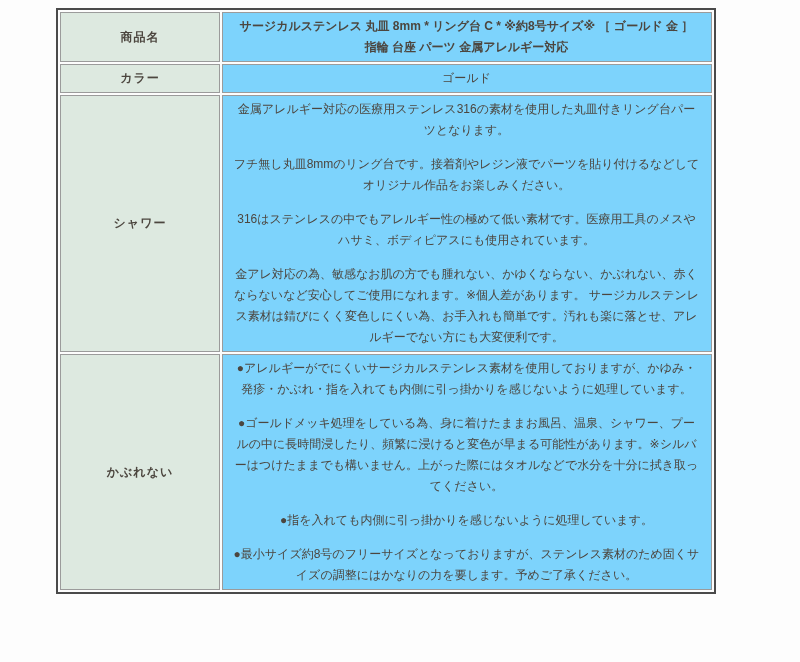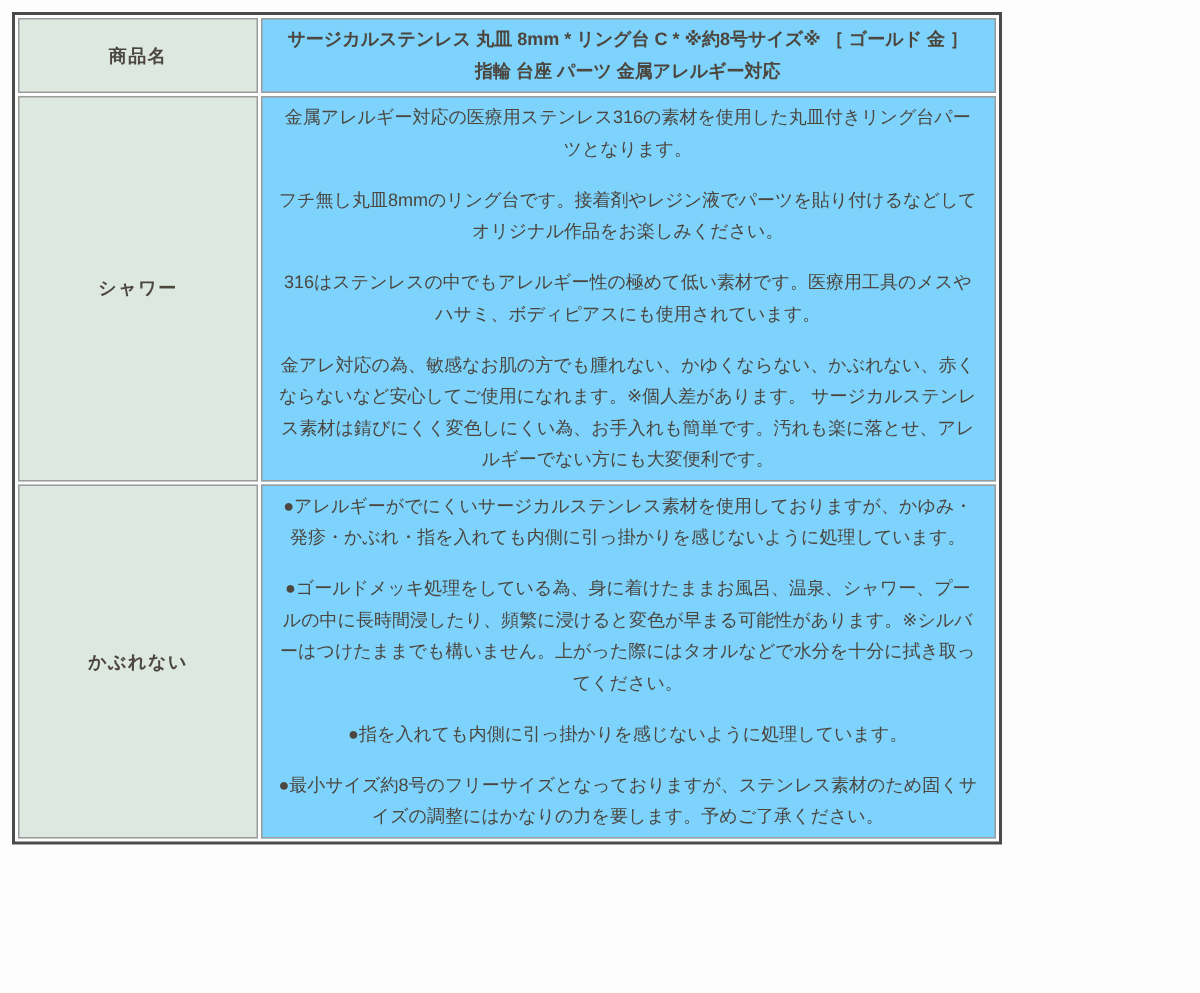--- a/index.html
+++ b/index.html
@@ -15,20 +15,21 @@
     padding: 8px;
     background: #fdfdfd;
   }
   table.spec {
     width: 660px;
     border-collapse: separate;
     border-spacing: 2px;
     border: 2px solid #4a4a4a;
     background: #fdfdfd;
     table-layout: fixed;
+    margin-left: 48px;
   }
   table.spec th {
     width: 150px;
     background: #dde9e0;
     border: 1px solid #9b9b9b;
     font-size: 12px;
     font-weight: bold;
     color: #4c463f;
     text-align: center;
     vertical-align: middle;
@@ -60,20 +61,24 @@
 <body>
 
 <div class="page">
   <table class="spec">
     <tbody>
       <tr>
         <th>商品名</th>
         <td class="title-cell">サージカルステンレス 丸皿 8mm * リング台 C * ※約8号サイズ※ ［ ゴールド 金 ］ 指輪 台座 パーツ 金属アレルギー対応</td>
       </tr>
       <tr>
+        <th>カラー</th>
+        <td>ゴールド</td>
+      </tr>
+      <tr>
         <th>シャワー</th>
         <td>
           <p>金属アレルギー対応の医療用ステンレス316の素材を使用した丸皿付きリング台パーツとなります。</p>
           <p>フチ無し丸皿8mmのリング台です。接着剤やレジン液でパーツを貼り付けるなどしてオリジナル作品をお楽しみください。</p>
           <p>316はステンレスの中でもアレルギー性の極めて低い素材です。医療用工具のメスやハサミ、ボディピアスにも使用されています。</p>
           <p>金アレ対応の為、敏感なお肌の方でも腫れない、かゆくならない、かぶれない、赤くならないなど安心してご使用になれます。※個人差があります。 サージカルステンレス素材は錆びにくく変色しにくい為、お手入れも簡単です。汚れも楽に落とせ、アレルギーでない方にも大変便利です。</p>
         </td>
       </tr>
       <tr>
         <th>かぶれない</th>

